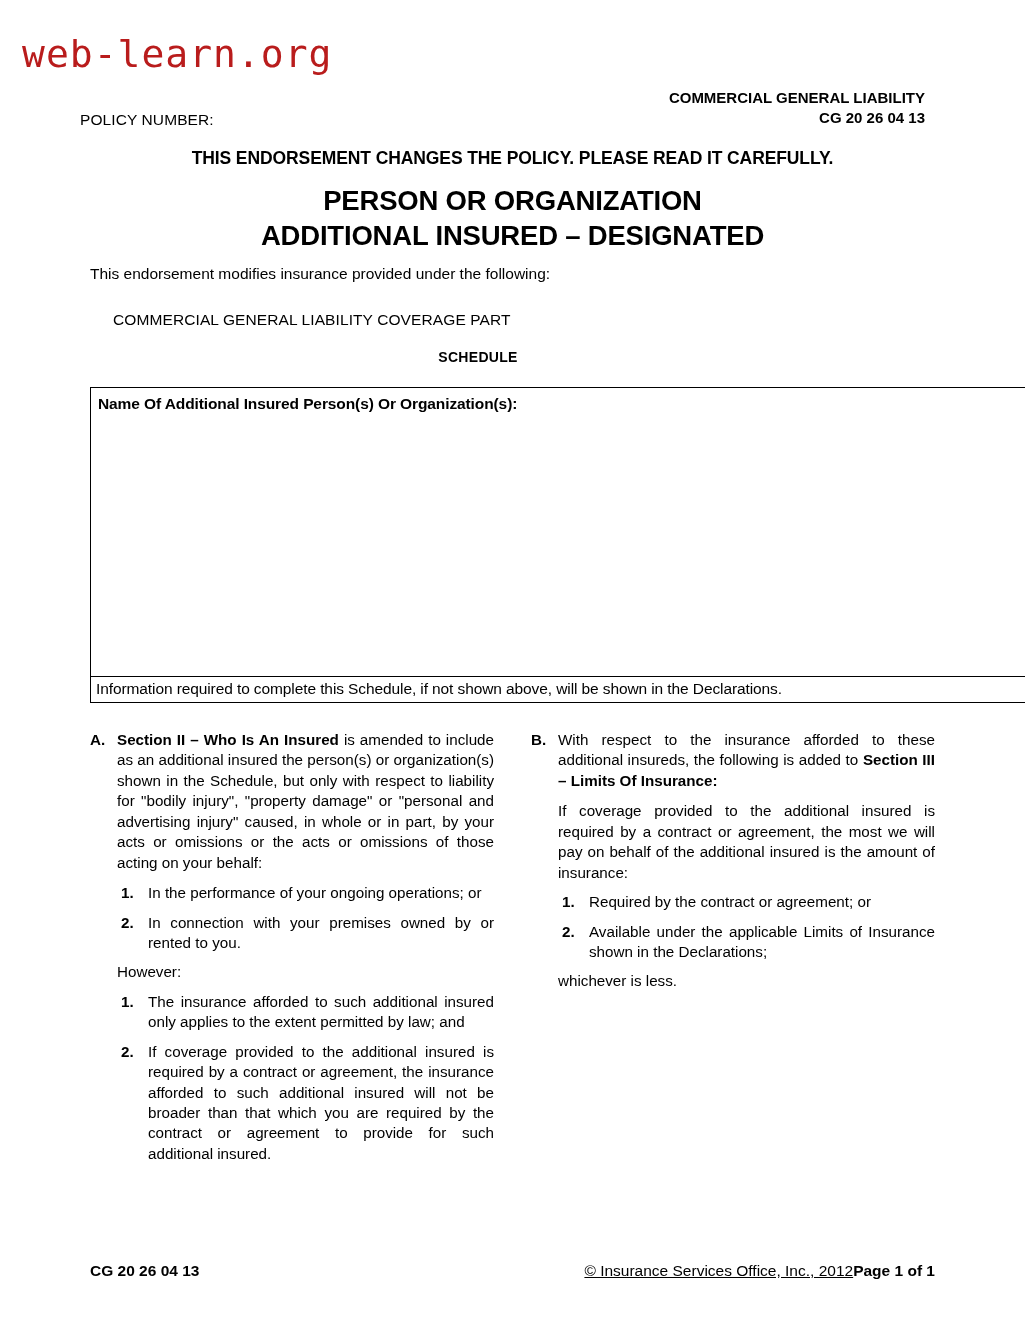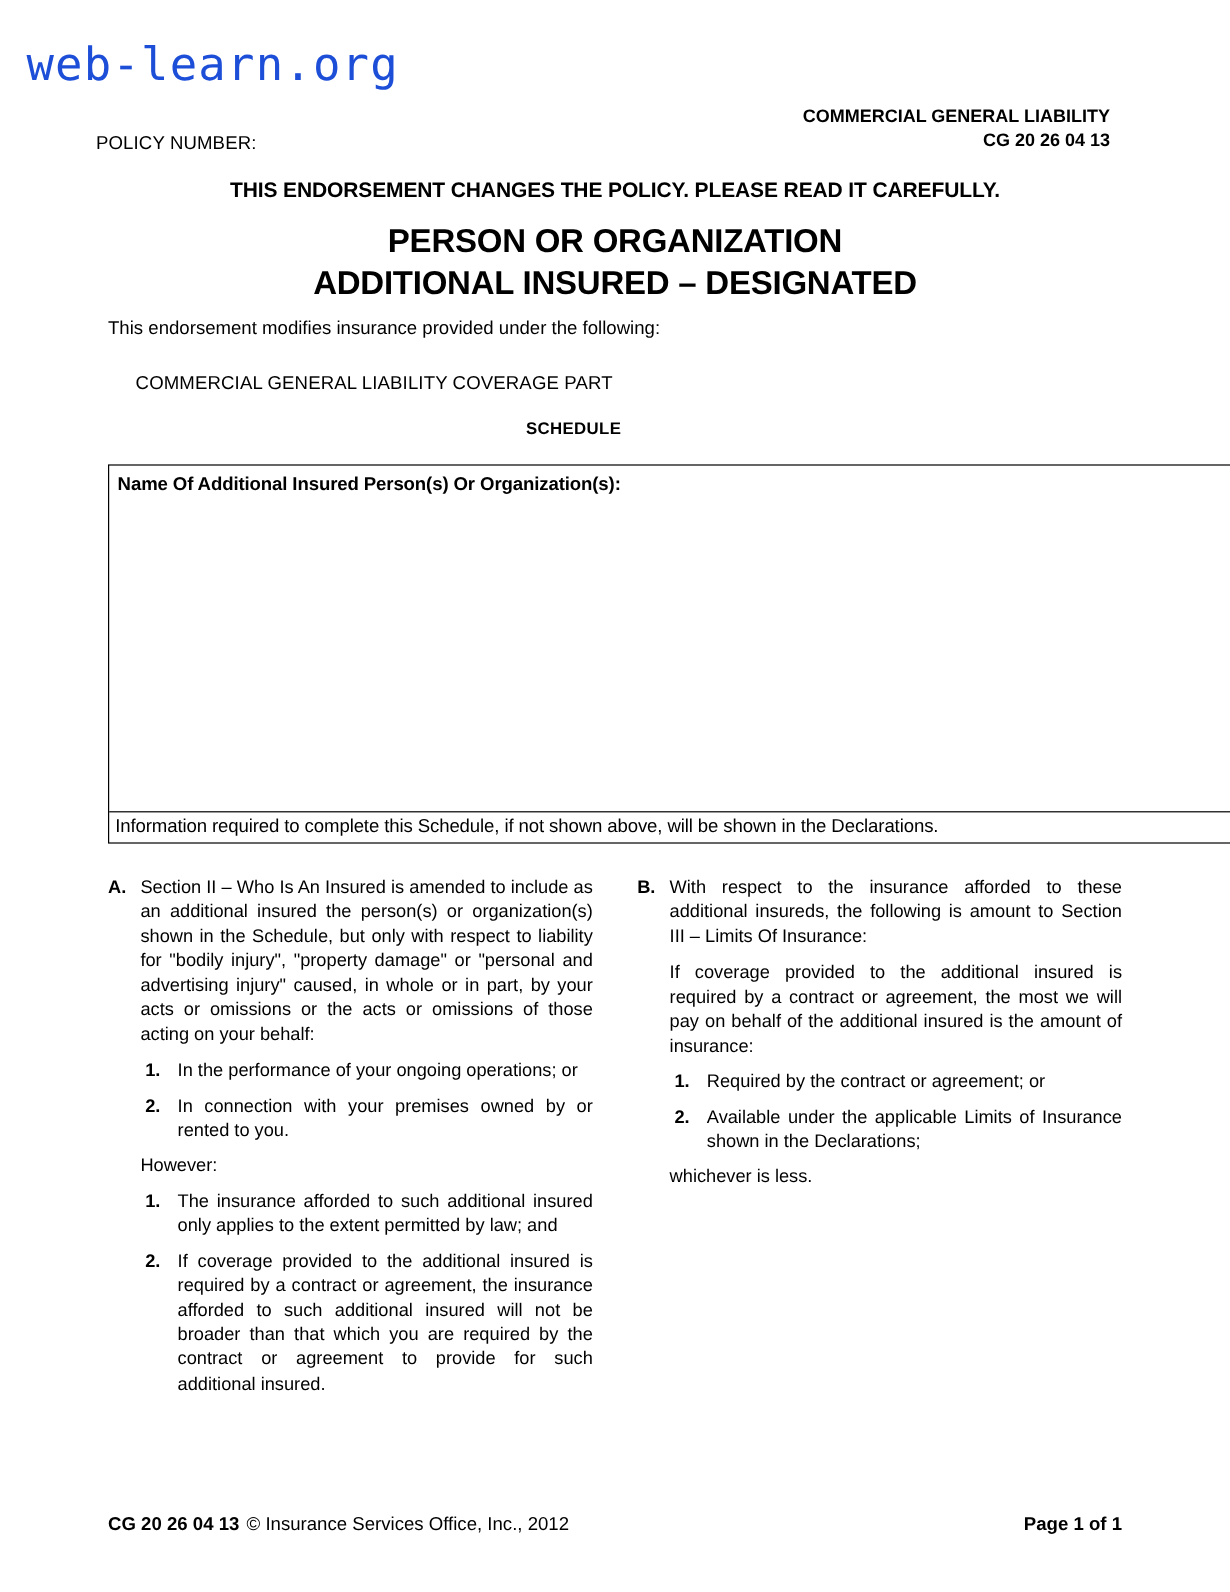--- a/index.html
+++ b/index.html
@@ -24,21 +24,21 @@
   }
 
   
   .watermark {
     position: absolute;
     left: 22px;
     top: 32px;
     font-family: "DejaVu Sans Mono", "Liberation Mono", monospace;
     font-size: 38px;
     letter-spacing: 1px;
-    color: #1d4ed8;
+    color: #b91c1c;
     white-space: nowrap;
     font-weight: 400;
   }
 
   
   .header {
     position: absolute;
     left: 80px;
     top: 88px;
     width: 845px;
@@ -177,41 +177,42 @@
     top: 0;
     font-weight: bold;
   }
 
   
   .sub-para {
     padding-left: 27px;
     margin-bottom: 9px;
   }
 
-  b, .b { font-weight: normal; }
+  b, .b { font-weight: bold; }
 
   
   .footer {
     position: absolute;
     left: 90px;
     top: 1262px;
     width: 845px;
     display: flex;
     align-items: baseline;
     font-size: 15.5px;
   }
   .footer-left {
     font-weight: bold;
     white-space: nowrap;
   }
   .footer-center {
     flex: 1;
-    text-align: left;
+    text-align: right;
     padding-left: 6px;
     white-space: nowrap;
+    text-decoration: underline;
   }
   .footer-right {
     font-weight: bold;
     white-space: nowrap;
   }
 </style>
 </head>
 <body>
 
 <div class="page">
@@ -271,21 +272,21 @@
         <div class="para item-number" style="margin-bottom:0;">
           <span class="marker">2.</span><span>If coverage provided to the additional insured is required by a contract or agreement, the insurance afforded to such additional insured will not be broader than that which you are required by the contract or agreement to provide for such additional insured.</span>
         </div>
       </div>
 
     </div>
 
     <div class="col">
 
       <div class="para item-letter">
-        <span class="marker">B.</span><span>With respect to the insurance afforded to these additional insureds, the following is amount to </span><b>Section III – Limits Of Insurance:</b>
+        <span class="marker">B.</span><span>With respect to the insurance afforded to these additional insureds, the following is added to </span><b>Section III – Limits Of Insurance:</b>
       </div>
 
       <div class="para sub-para">If coverage provided to the additional insured is required by a contract or agreement, the most we will pay on behalf of the additional insured is the amount of insurance:</div>
 
       <div class="para item-letter" style="margin-bottom:0;">
         <div class="para item-number">
           <span class="marker">1.</span><span>Required by the contract or agreement; or</span>
         </div>
         <div class="para item-number">
           <span class="marker">2.</span><span>Available under the applicable Limits of Insurance shown in the Declarations;</span>

